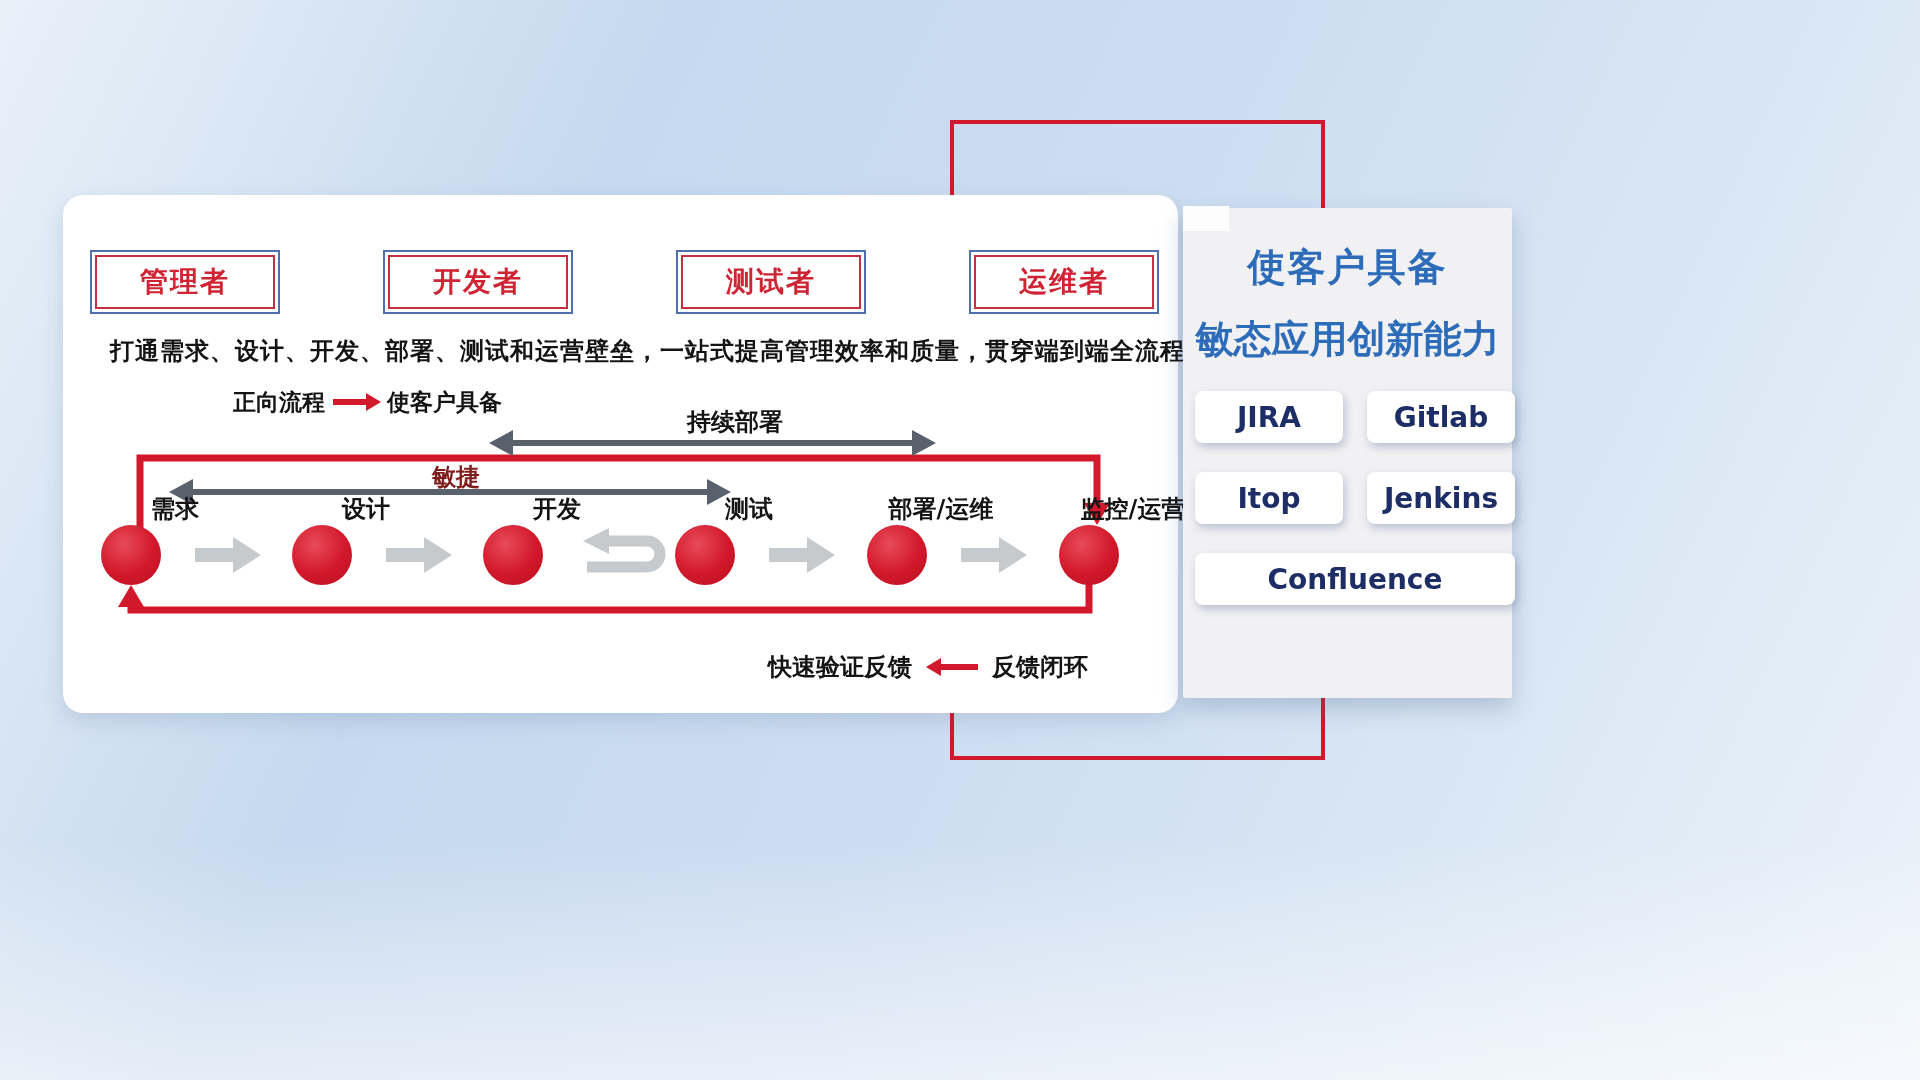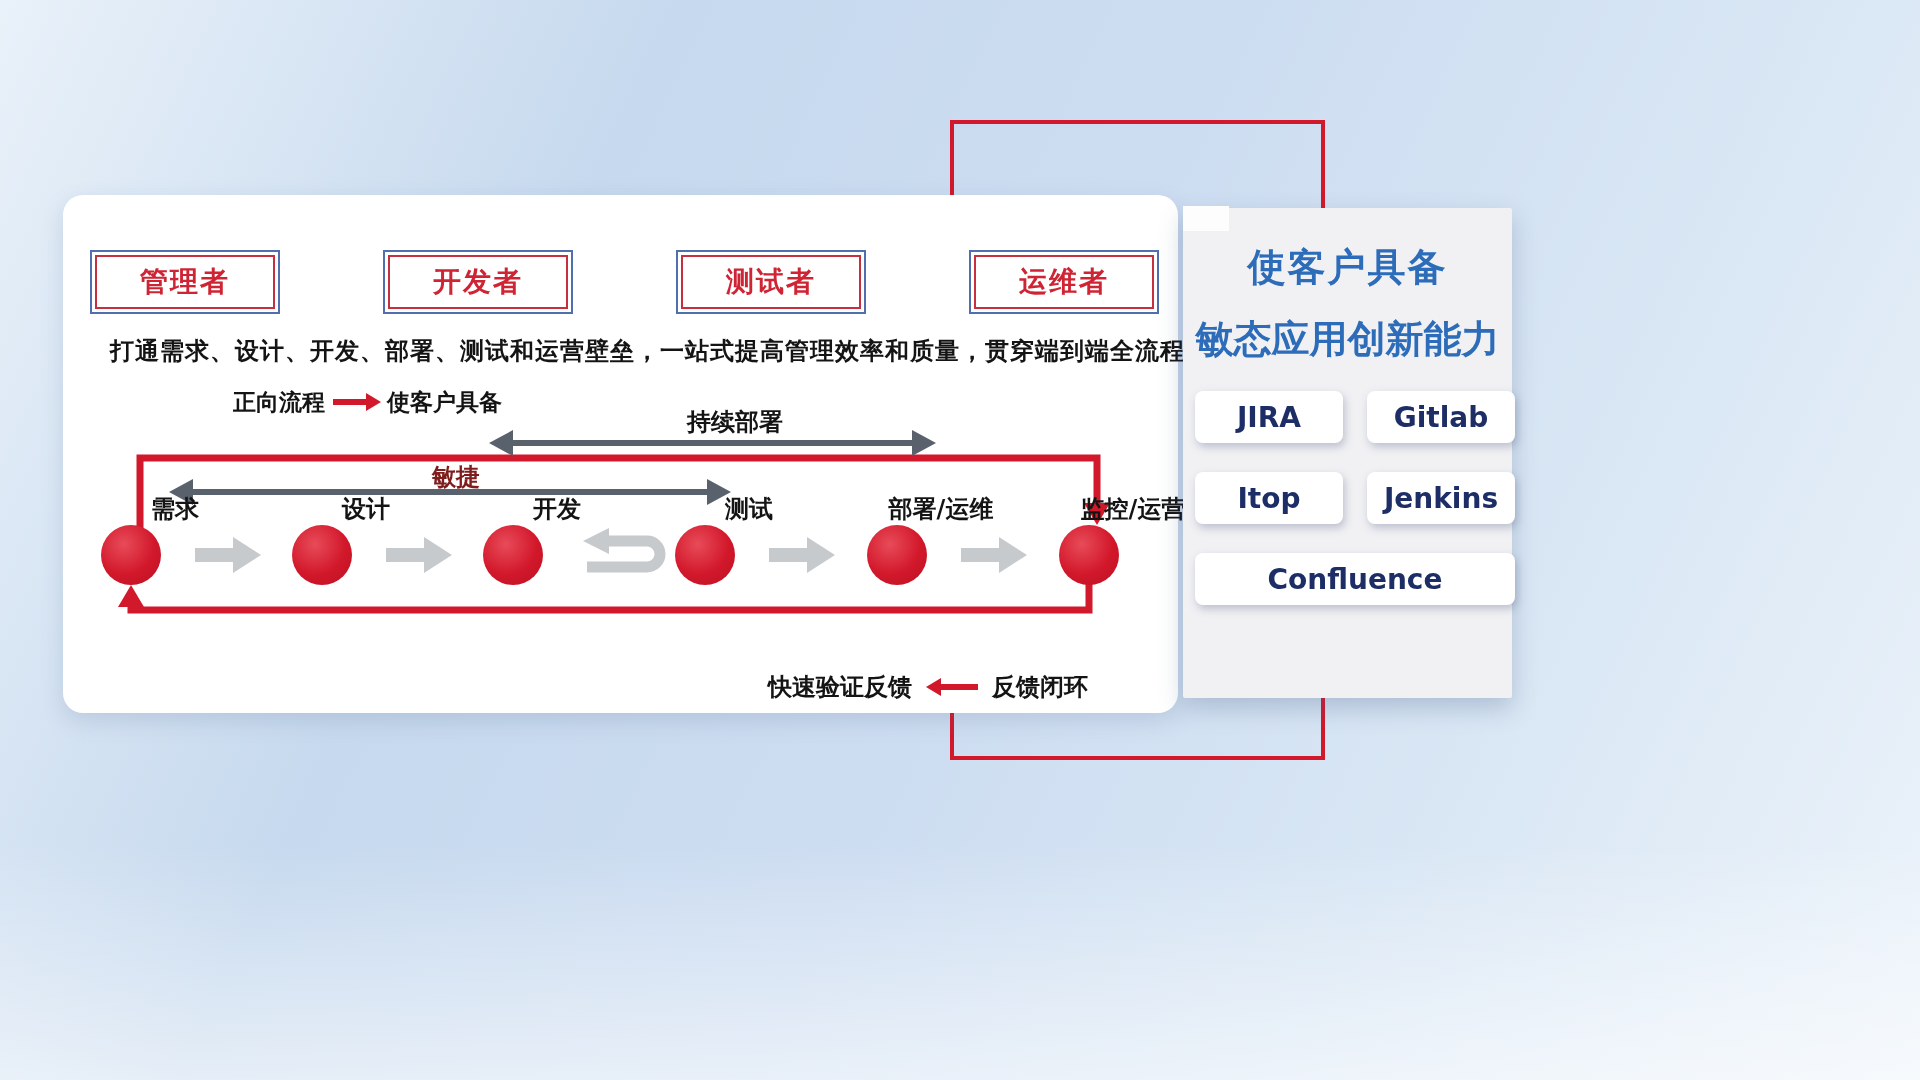--- a/index.html
+++ b/index.html
@@ -84,21 +84,21 @@
   .sl0{left:68px} .sl1{left:259px} .sl2{left:450px} .sl3{left:642px} .sl4{left:834px} .sl5{left:1026px}
 
   .stage-node {
     position:absolute; top:330px; width:60px; height:60px; border-radius:50%;
     background:radial-gradient(circle at 38% 32%, #e84b59 0%, #d2182b 55%, #bb1122 100%);
   }
   .sn0{left:38px} .sn1{left:229px} .sn2{left:420px} .sn3{left:612px} .sn4{left:804px} .sn5{left:996px}
 
   .legend-feedback {
     position:absolute; left:705px; top:456px; height:32px;
-    display:flex; align-items:center; gap:14px;margin-top:20px;
+    display:flex; align-items:center; gap:14px;
   }
   .legend-feedback span.txt { font-size:24px; font-weight:bold; color:#141414; white-space:nowrap; }
 
   
   .side-panel {
     position:absolute; left:1183px; top:208px; width:329px; height:490px;
     background:#f1f1f4; z-index:2; border-radius:2px;
     box-shadow:0 10px 24px rgba(70,90,130,0.28);
   }
   .corner-accent {

